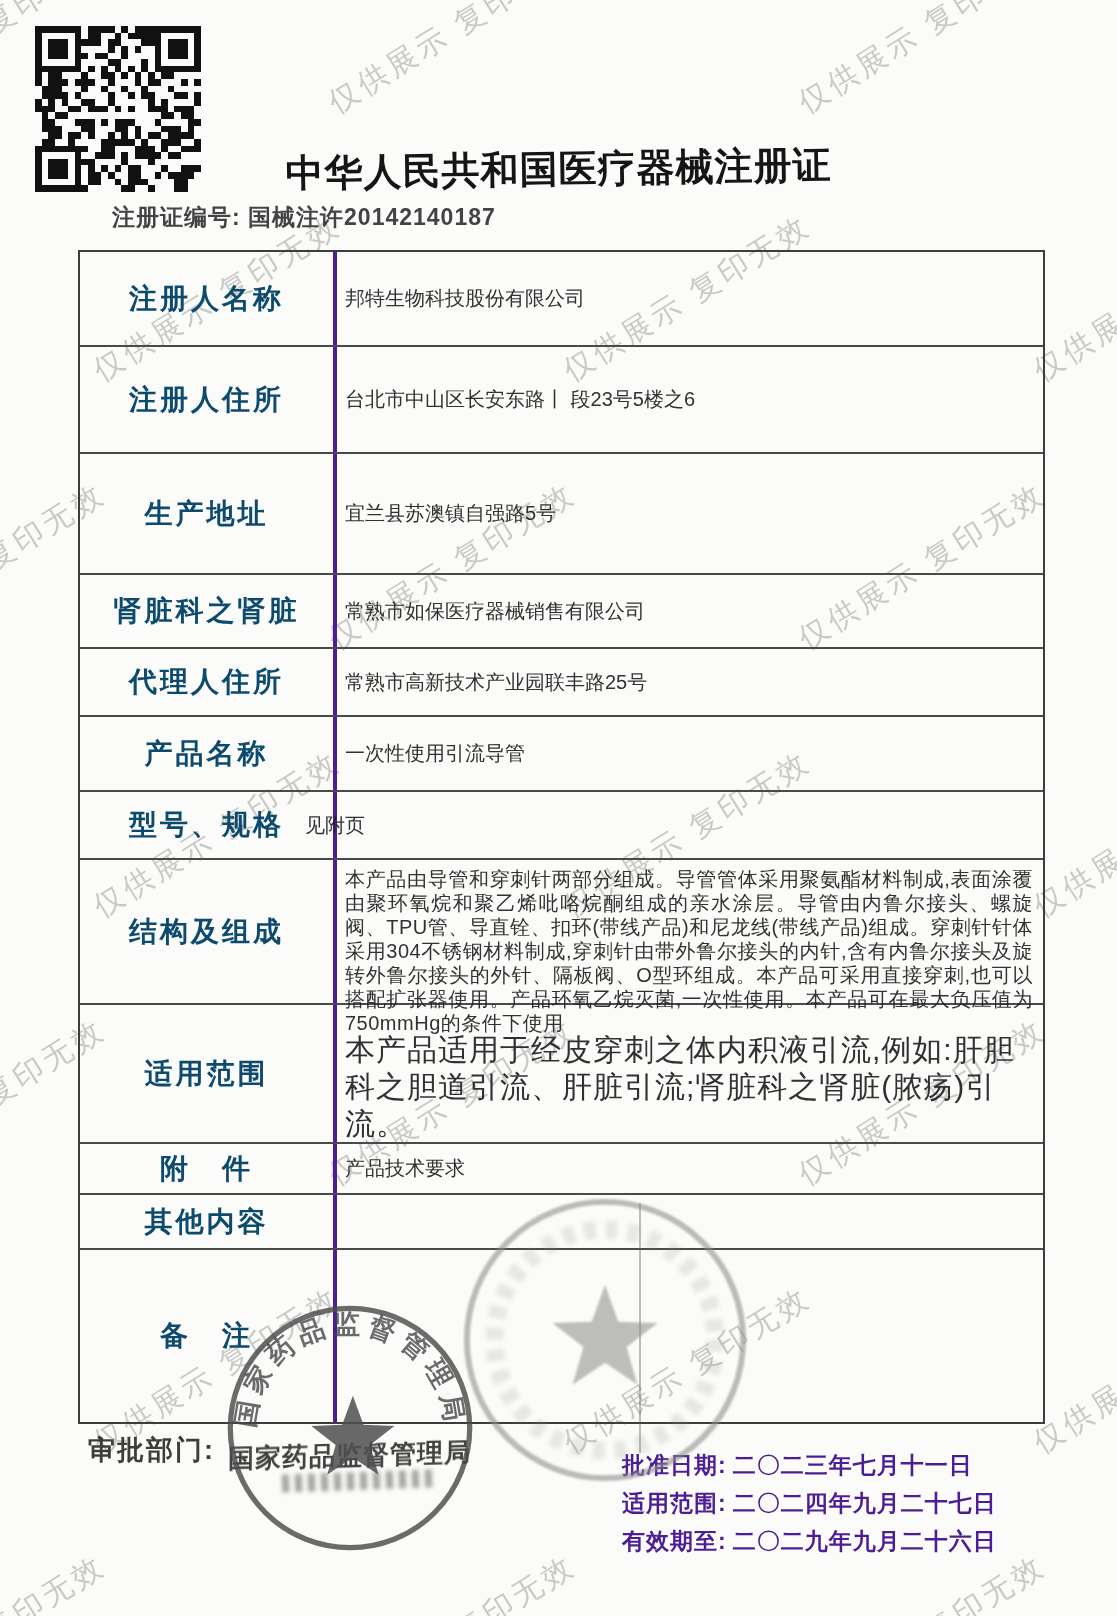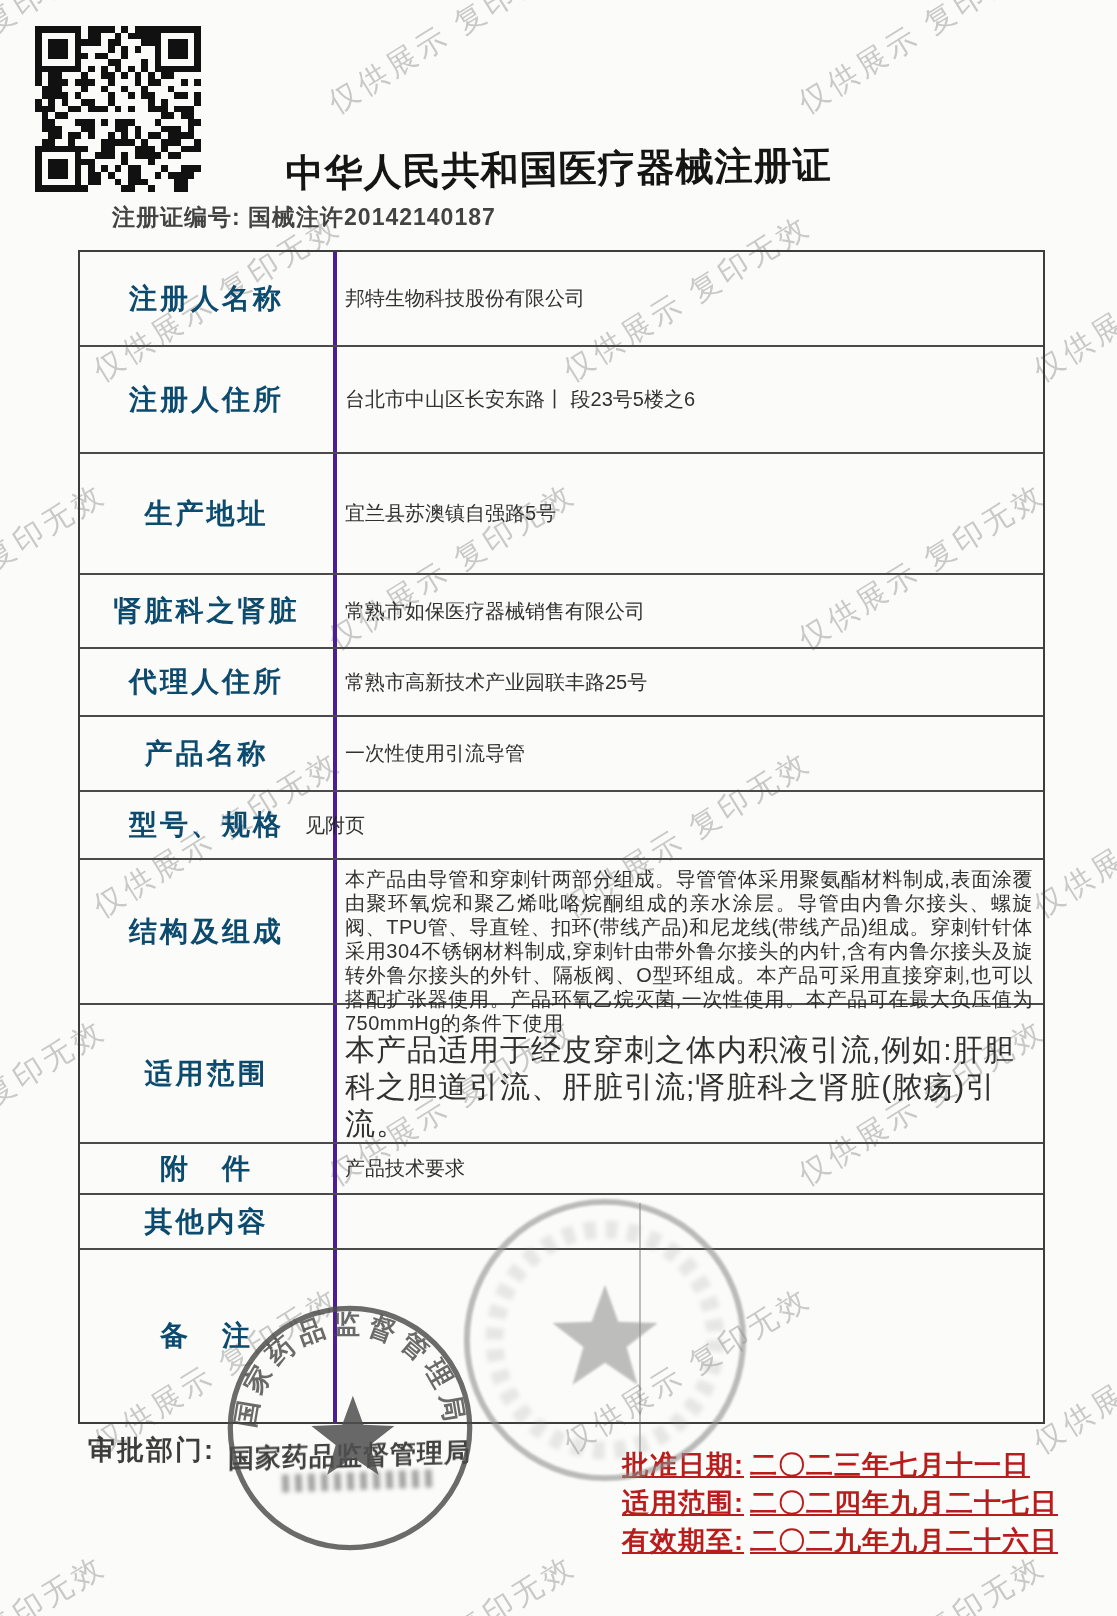--- a/index.html
+++ b/index.html
@@ -78,21 +78,21 @@
     position:absolute;left:228px;top:1438px;width:260px;
     font-size:26px;font-weight:600;letter-spacing:1px;color:#2d2d2d;
     transform:rotate(-1.6deg) skewX(-2deg);
     filter:blur(.45px);opacity:.9;white-space:nowrap;
   }
   .dept-scribble{
     position:absolute;left:282px;top:1472px;width:150px;height:18px;
     background:repeating-linear-gradient(90deg,rgba(90,90,90,.55) 0 7px,rgba(90,90,90,0) 7px 13px);
     filter:blur(2.2px);transform:rotate(-2deg);
   }
-  .dates{position:absolute;left:622px;top:1446px;font-size:27px;font-weight:600;color:#b91c1c;text-decoration:underline;}
+  .dates{position:absolute;left:622px;top:1446px;font-size:23px;font-weight:600;color:#4c1d95;}
   .date-line{display:flex;line-height:38px;letter-spacing:1px;filter:blur(.25px);}
   .date-line .dl{margin-right:6px;}
 
   
   .stamp{position:absolute;z-index:3;pointer-events:none;}
   .stamp-left{left:217px;top:1295px;width:266px;height:266px;}
   .stamp-right{left:457px;top:1192px;width:296px;height:296px;}
   .ring-dark{fill:none;stroke:#4b4b4b;stroke-width:5.5;opacity:.82;}
   .star-dark{fill:#4f4f4f;opacity:.85;}
   .arc-text{font-size:28px;font-weight:600;letter-spacing:7px;fill:#474747;opacity:.8;}

